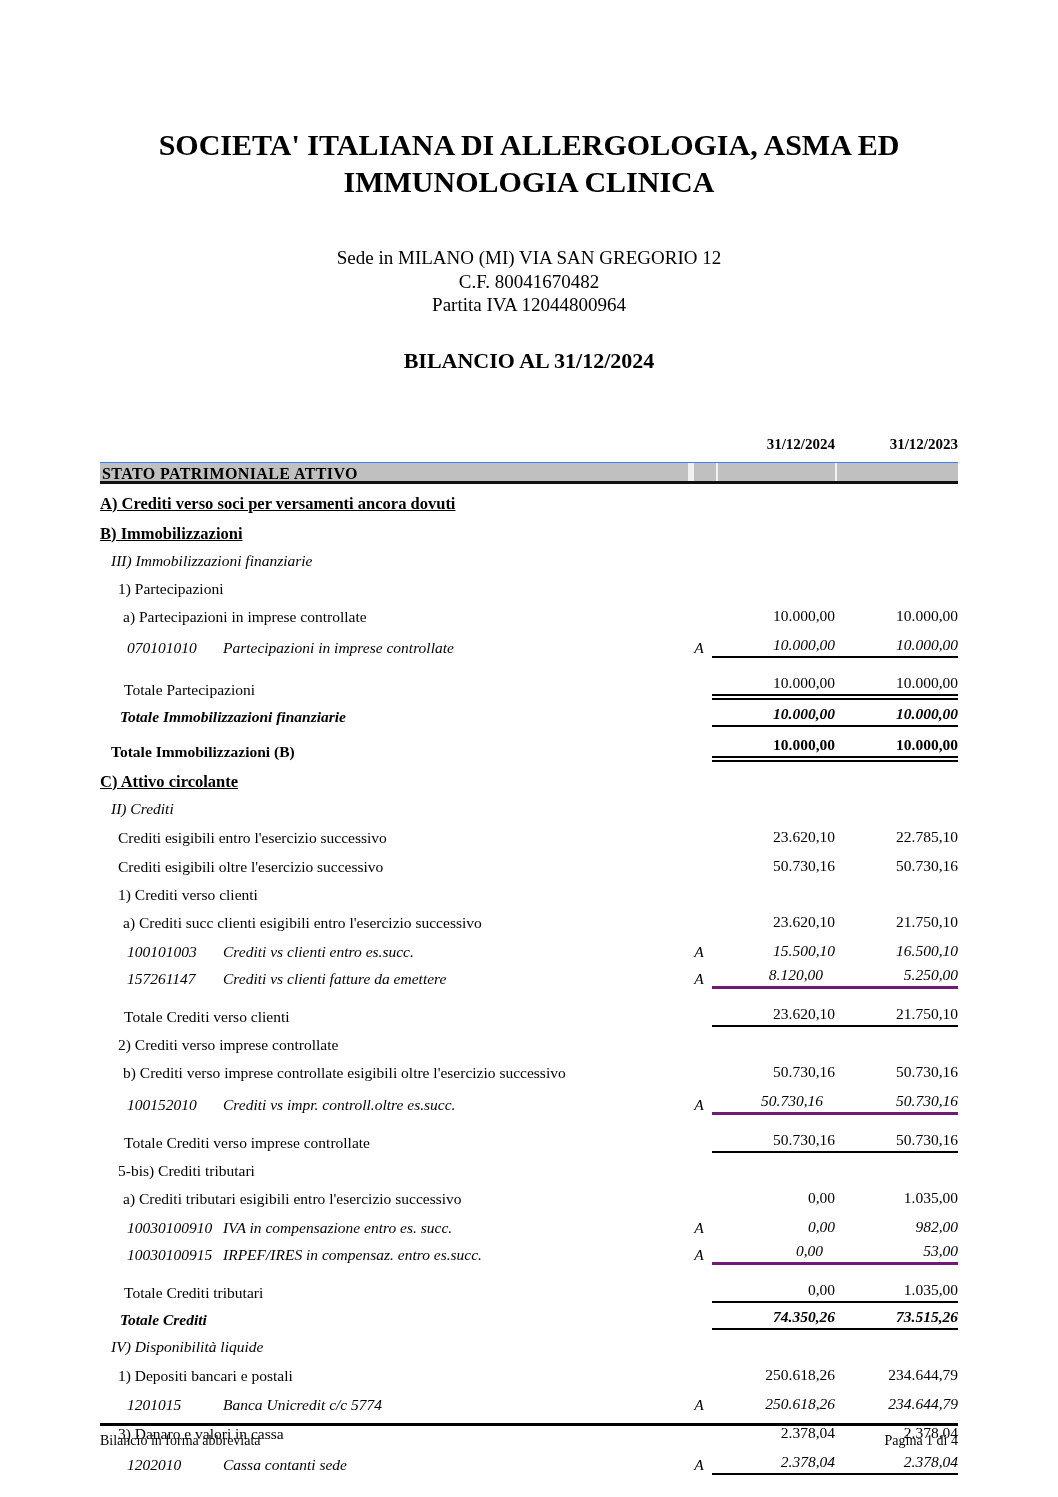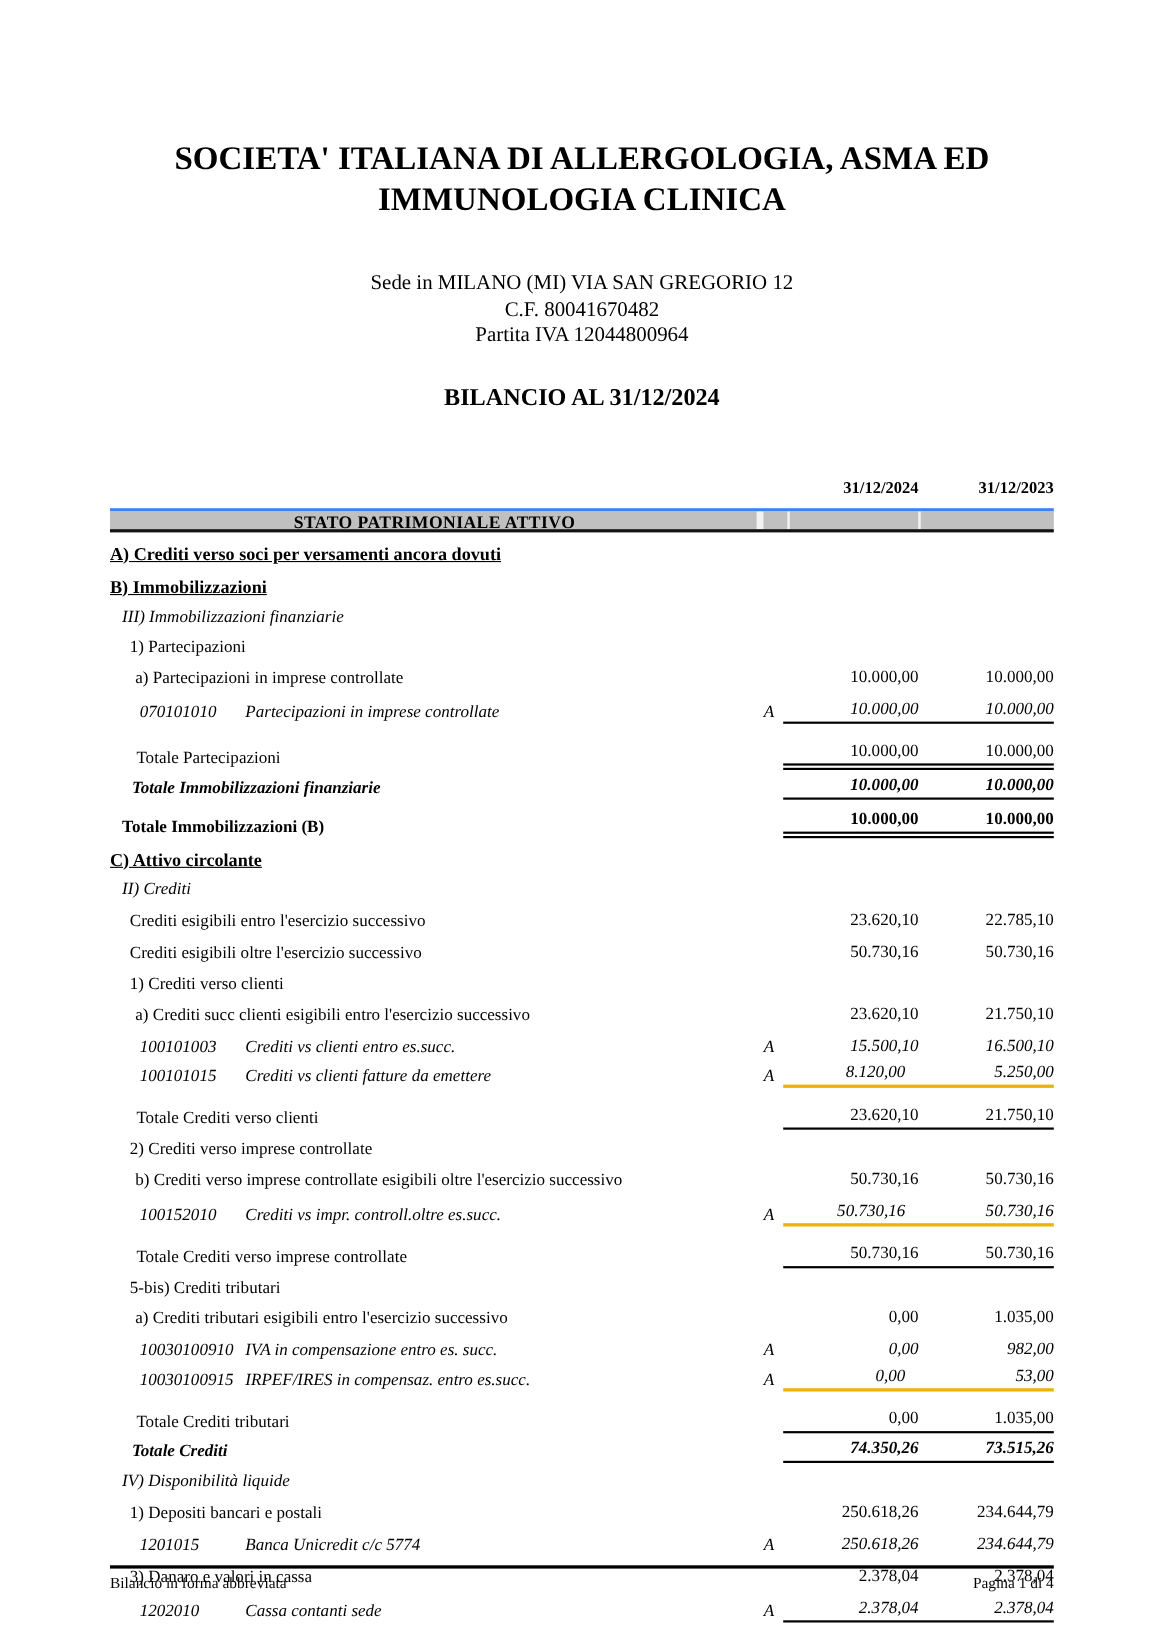--- a/index.html
+++ b/index.html
@@ -23,37 +23,37 @@
   .cols { display:flex; align-items:flex-end; }
   .cols .lbl { flex:1 1 auto; min-width:0; }
   .cols .flag { width:26px; text-align:center; flex:0 0 auto; }
   .cols .vals { width:246px; display:flex; flex:0 0 auto; }
   .cols .val { flex:1 1 0; text-align:right; white-space:nowrap; }
 
   .date-row { margin-top:60px; font-weight:bold; font-size:15px; line-height:20px; }
 
   .section-bar {
     margin-top:8px; height:22px; display:flex; align-items:stretch;
-    border-bottom:3px solid #111; border-top:3px solid #3b82f6;text-align:center;
+    border-bottom:3px solid #111; border-top:1px solid #3b82f6;
   }
   .section-bar .seg { background:var(--bar-bg,#c0c0c0); }
   .section-bar .seg-label { flex:1 1 auto; font-weight:bold; font-size:16px;
      letter-spacing:0.4px; line-height:21px; padding-left:2px; }
   .section-bar .gap { width:6px; background:#f2f2f2; }
   .section-bar .gap.thin { width:2px; }
   .section-bar .seg-flag { width:22px; }
   .section-bar .seg-v1 { width:117px; }
   .section-bar .seg-v2 { width:121px; }
 
   
   .rows { font-size:15.5px; line-height:20px; }
   .row { margin-top:8px; }
   .row .vals { padding-bottom:1px; }
   .row.b-solid .vals  { border-bottom:2px solid #000; }
-  .row.b-solid3 .vals { border-bottom:3px solid #eab308;gap:24px; }
+  .row.b-solid3 .vals { border-bottom:3px solid #701a75;gap:24px; }
   .row.b-double .vals { border-bottom:6px double #000; }
 
   .row.section { margin-top:10px; }
   .row.section .lbl { font-weight:bold; font-size:16.5px;text-decoration:underline; }
   .row.roman { margin-top:7px; font-style:italic; }
   .row.roman .lbl { padding-left:11px; }
   .row.group { margin-top:8px; }
   .row.group .lbl { padding-left:18px; }
   .row.item { margin-top:7px; }
   .row.item .lbl { padding-left:23px; }
@@ -234,21 +234,21 @@
       </div>
       <div class="cols row account">
         <div class="lbl"><span class="code">100101003</span><span>Crediti vs clienti entro es.succ.</span></div>
         <div class="flag">A</div>
         <div class="vals">
           <div class="val">15.500,10</div>
           <div class="val">16.500,10</div>
         </div>
       </div>
       <div class="cols row account b-solid3">
-        <div class="lbl"><span class="code">100101015</span><span>Crediti vs clienti fatture da emettere</span></div>
+        <div class="lbl"><span class="code">157261147</span><span>Crediti vs clienti fatture da emettere</span></div>
         <div class="flag">A</div>
         <div class="vals">
           <div class="val">8.120,00</div>
           <div class="val">5.250,00</div>
         </div>
       </div>
       <div class="cols row total b-solid">
         <div class="lbl">Totale Crediti verso clienti</div>
         <div class="flag"></div>
         <div class="vals">

